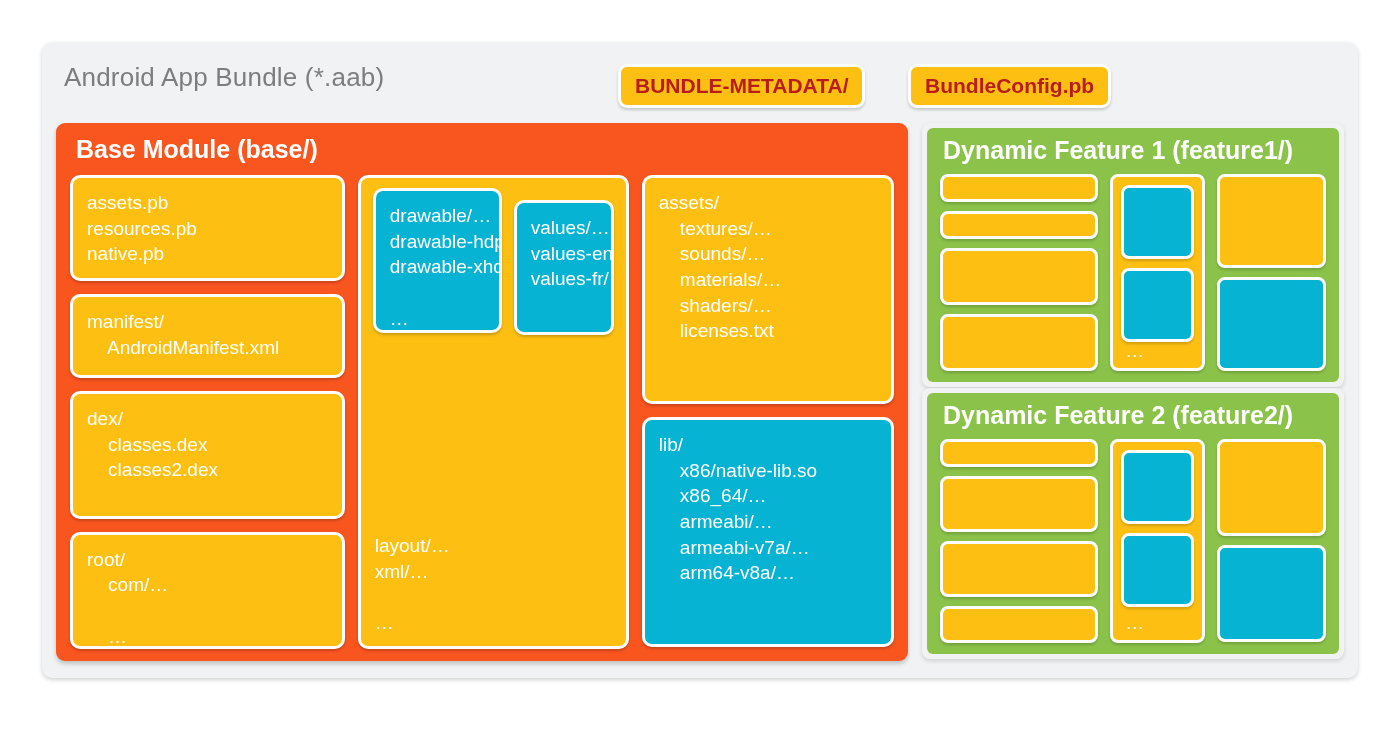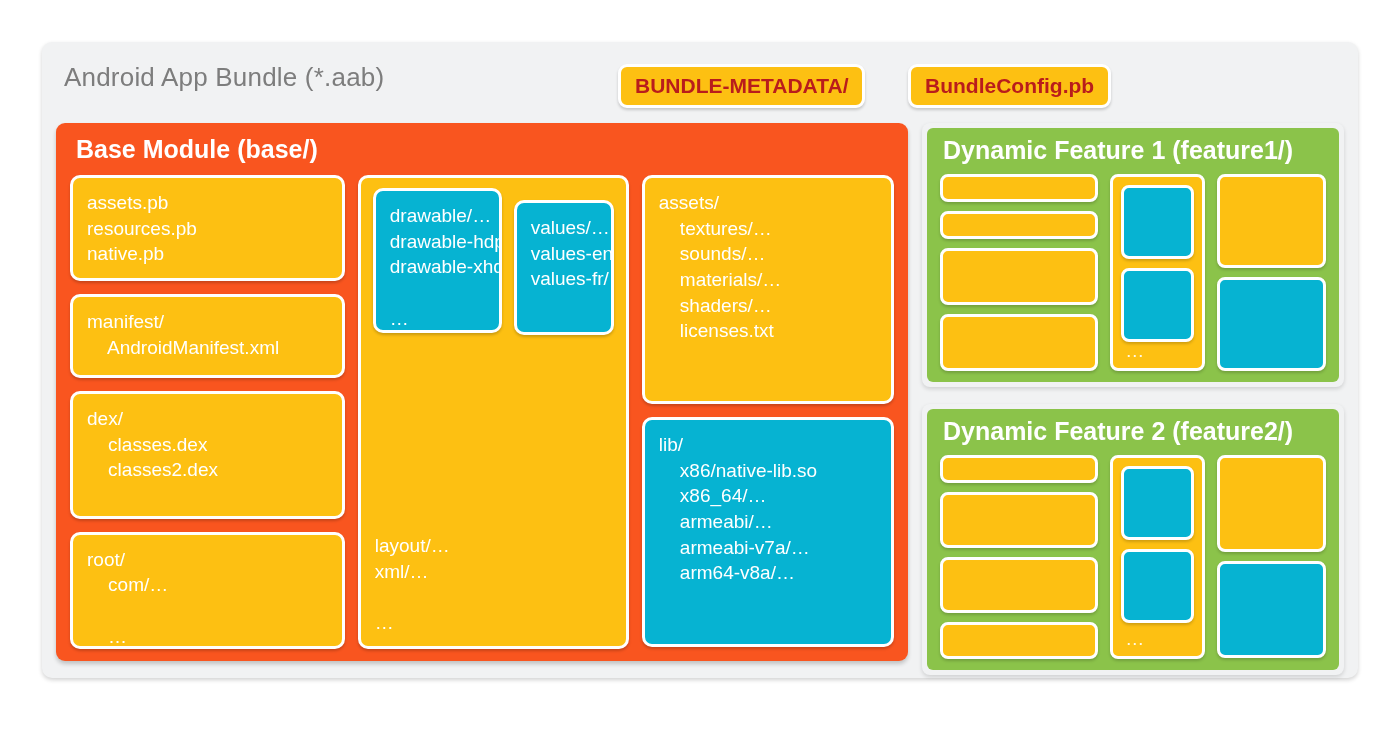--- a/index.html
+++ b/index.html
@@ -88,21 +88,21 @@
     position:absolute;left:880px;width:422px;
     background:#f1f2f3;border-radius:8px;
     box-shadow:0 2px 4px rgba(0,0,0,.14);
     box-sizing:border-box;padding:5px;
   }
   .feature-inner{
     background:#8bc34a;border-radius:6px;width:100%;height:100%;
     box-sizing:border-box;position:relative;
   }
   .f1{top:81px;height:264px;}
-  .f2{top:362px;height:271px;text-decoration:underline;}
+  .f2{top:346px;height:271px;text-decoration:underline;}
   .feature-title{
     position:absolute;left:16px;top:8px;
     color:#ffffff;font-size:25px;font-weight:bold;white-space:nowrap;
   }
   .f-cols{
     position:absolute;left:13px;right:13px;top:46px;bottom:11px;
     display:flex;gap:12px;
   }
   .fcol{display:flex;flex-direction:column;gap:9px;height:100%;}
   .fcol-a{width:167px;}

